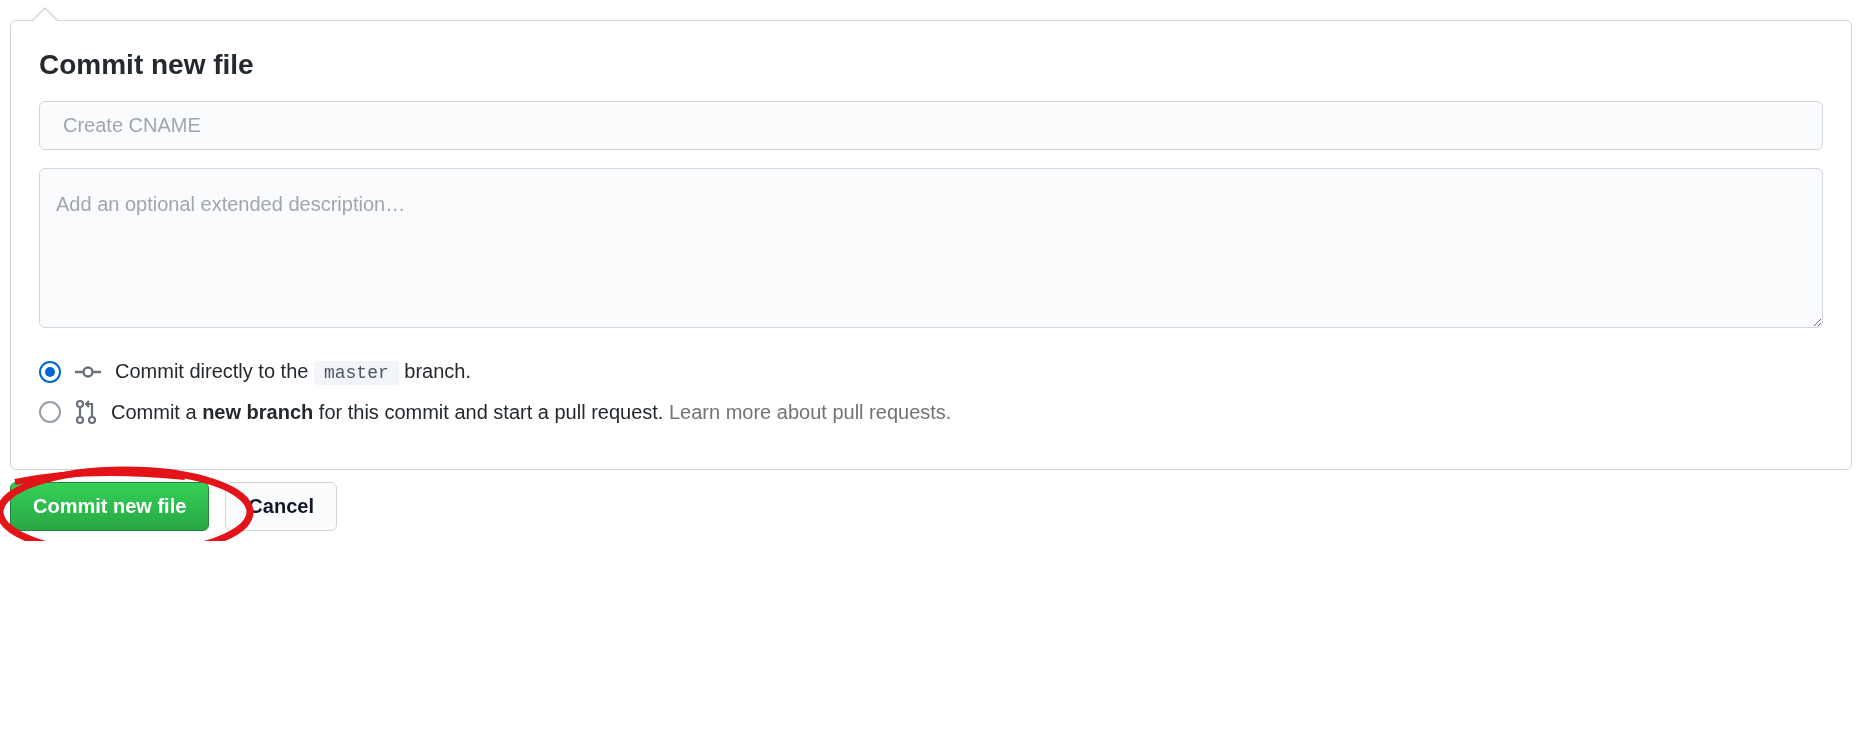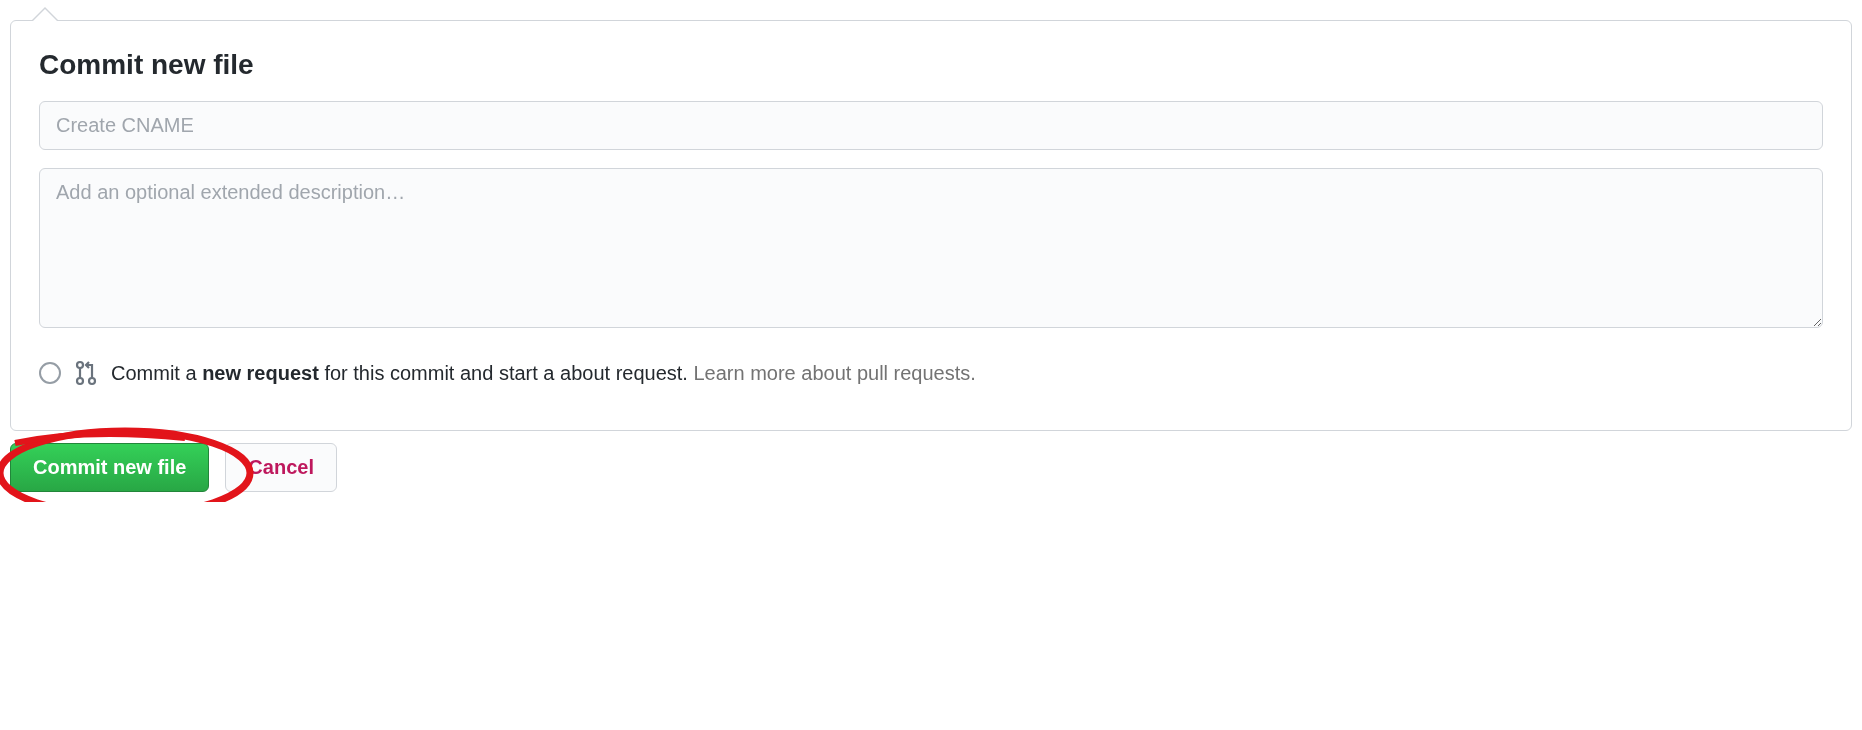--- a/index.html
+++ b/index.html
@@ -44,35 +44,35 @@
       border-bottom: 12px solid #fff;
     }
     .panel-title {
       font-size: 28px;
       font-weight: 600;
       margin-bottom: 20px;
       color: #24292e;
     }
     .input-summary {
       width: 100%;
-      padding: 12px 16px;
+      padding: 12px 23px;
       font-size: 20px;
       border: 1px solid #d1d5da;
       border-radius: 6px;
       background: #fafbfc;
       color: #24292e;
       margin-bottom: 18px;
     }
     .input-summary::placeholder {
       color: #a0a6ad;
     }
     .textarea-desc {
       width: 100%;
       min-height: 160px;
-      padding: 12px 16px;
+      padding: 24px 16px;
       font-size: 20px;
       border: 1px solid #d1d5da;
       border-radius: 6px;
       background: #fafbfc;
       color: #24292e;
       resize: vertical;
       font-family: inherit;
       margin-bottom: 28px;
     }
     .textarea-desc::placeholder {
@@ -141,21 +141,21 @@
       border: 1px solid;
     }
     .btn-primary {
       background: linear-gradient(#34d058, #28a745);
       border-color: #22863a;
       color: #fff;
     }
     .btn-cancel {
       background: #fafbfc;
       border-color: #d1d5da;
-      color: #be185d;
+      color: #0f172a;
     }
     .annotation-circle {
       position: absolute;
       pointer-events: none;
       left: -25px;
       top: -20px;
       width: 280px;
       height: 100px;
     }
     .button-wrap {
@@ -169,33 +169,46 @@
 </head>
 <body>
 
 <div class="panel">
   <h2 class="panel-title">Commit new file</h2>
 
   <input type="text" class="input-summary" placeholder="Create CNAME" style="">
 
   <textarea class="textarea-desc" placeholder="Add an optional extended description…" style=""></textarea>
 
+  <div class="radio-row">
+    <span class="radio-outer">
+      <span class="radio-inner"></span>
+    </span>
+    <svg class="icon-svg" width="26" height="18" viewBox="0 0 26 18">
+      <circle cx="13" cy="9" r="4.5" fill="none" stroke="#6a737d" stroke-width="2.5"></circle>
+      <line x1="0" y1="9" x2="8" y2="9" stroke="#6a737d" stroke-width="2.5"></line>
+      <line x1="18" y1="9" x2="26" y2="9" stroke="#6a737d" stroke-width="2.5"></line>
+    </svg>
+    <span class="label-text">
+      <span>Commit directly to the </span><span class="branch-code">master</span><span> branch.</span>
+    </span>
+  </div>
 
   <div class="radio-row">
     <span class="radio-outer unchecked"></span>
     <svg class="icon-svg" width="22" height="26" viewBox="0 0 22 26">
       <circle cx="5" cy="5" r="3" fill="none" stroke="#6a737d" stroke-width="2.2"></circle>
       <circle cx="5" cy="21" r="3" fill="none" stroke="#6a737d" stroke-width="2.2"></circle>
       <circle cx="17" cy="21" r="3" fill="none" stroke="#6a737d" stroke-width="2.2"></circle>
       <line x1="5" y1="8" x2="5" y2="18" stroke="#6a737d" stroke-width="2.2"></line>
       <path d="M 12 5 L 17 5 L 17 18" fill="none" stroke="#6a737d" stroke-width="2.2"></path>
       <path d="M 14 2 L 11 5 L 14 8" fill="none" stroke="#6a737d" stroke-width="2.2"></path>
     </svg>
     <span class="label-text">
-      <span>Commit a </span><span class="bold">new request</span><span> for this commit and start a about request. </span><a class="link">Learn more about pull requests.</a>
+      <span>Commit a </span><span class="bold">new branch</span><span> for this commit and start a pull request. </span><a class="link">Learn more about pull requests.</a>
     </span>
   </div>
 </div>
 
 <div class="button-row">
   <div class="button-wrap">
     <svg class="annotation-circle" viewBox="0 0 280 100">
       <ellipse cx="140" cy="50" rx="125" ry="42" fill="none" stroke="#e2141a" stroke-width="7"></ellipse>
       <path d="M 30 20 Q 100 5 200 15" fill="none" stroke="#e2141a" stroke-width="6"></path>
       <path d="M 40 88 Q 130 100 230 82" fill="none" stroke="#e2141a" stroke-width="6"></path>

